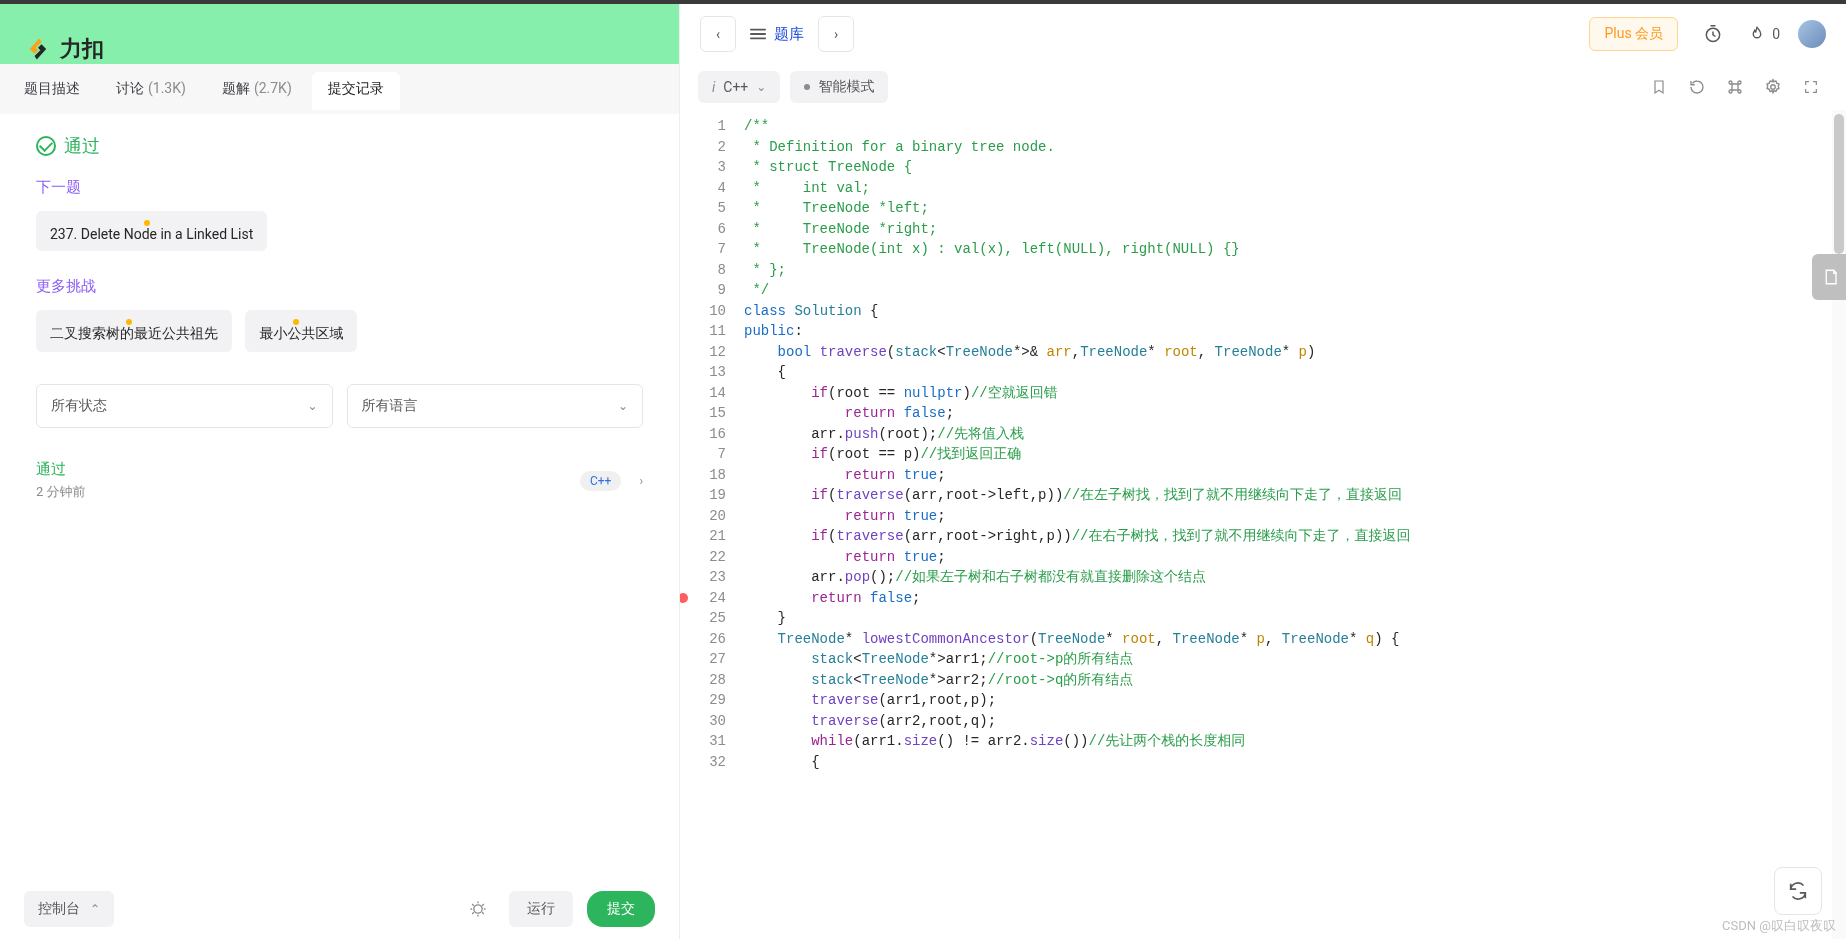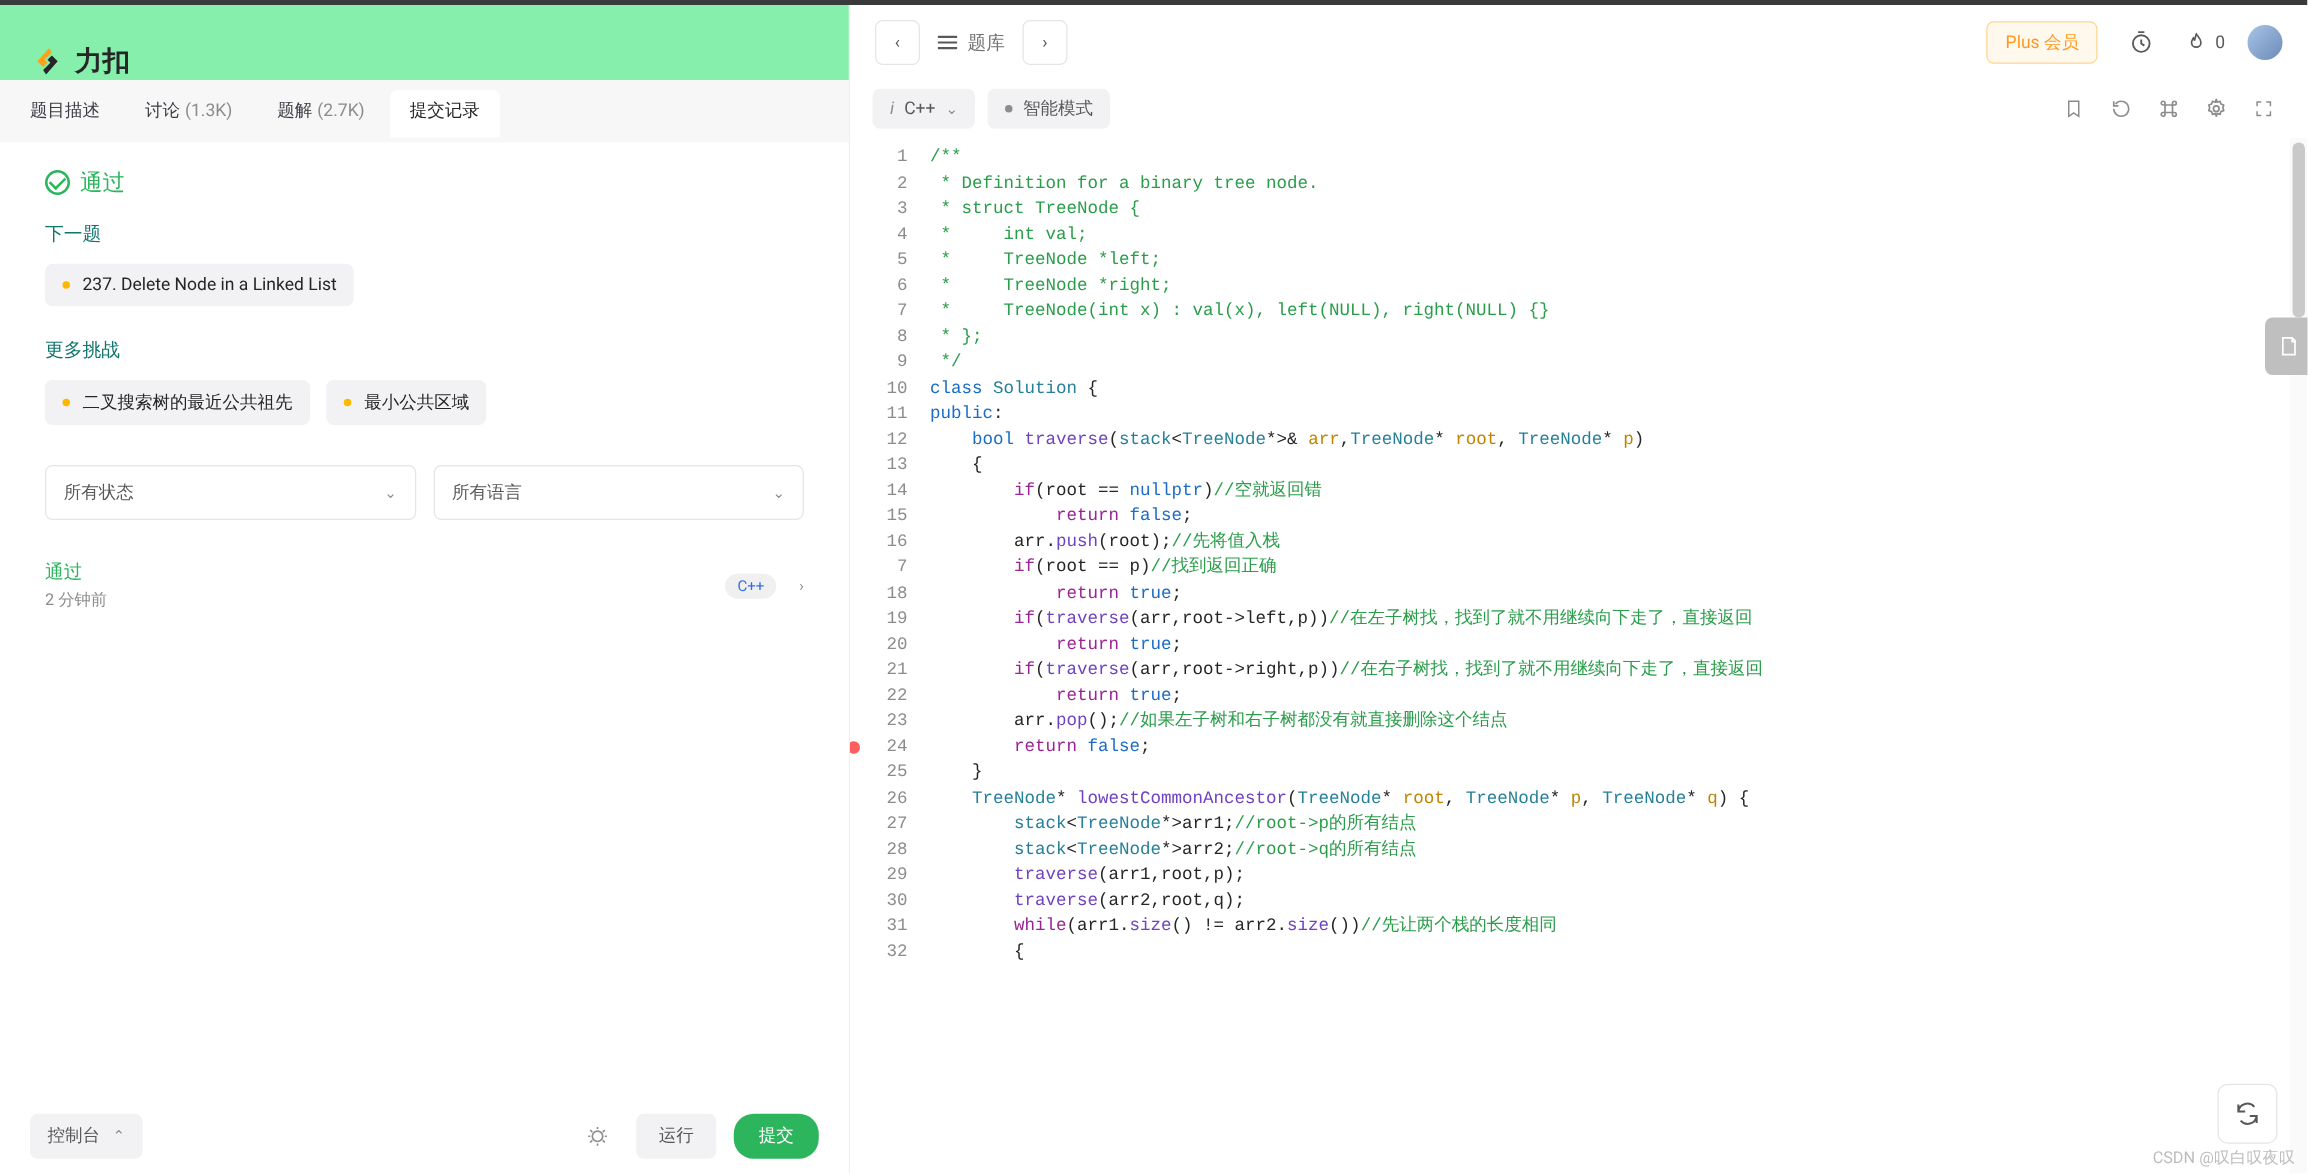--- a/index.html
+++ b/index.html
@@ -13,41 +13,41 @@
 .logo-icon { width:28px; height:28px; margin-right:8px; }
 .left-tabs { display:flex; align-items:center; height:50px; background:#f7f7f8; padding:0 8px; gap:4px;}
 .tab { padding:8px 16px; color:#3c3c43; cursor:pointer; border-radius:6px; font-size:14px;}
 .tab.active { background:#fff; color:#262626; margin-top:4px; padding-bottom:12px; border-radius:6px 6px 0 0;}
 .tab .count { color:#8c8c8c; margin-left:4px;}
 .left-body { flex:1; overflow:auto; padding:20px 36px; background:#fff;}
 .status-row { display:flex; align-items:center; gap:8px; margin-bottom:20px;}
 .check-icon { width:20px; height:20px; border:2px solid #2db55d; border-radius:50%; position:relative;}
 .check-icon::after{content:""; position:absolute; left:4px; top:1px; width:6px; height:10px; border:solid #2db55d; border-width:0 2px 2px 0; transform:rotate(45deg);}
 .pass-text { color:#2db55d; font-size:18px; font-weight:500;}
-.section-label { color:#0f766e; margin:18px 0 14px; font-size:15px;}
-.pill { display:inline-flex; align-items:center; background:#f2f2f4; padding:9px 14px; border-radius:6px; color:#262626; cursor:pointer; margin-right:10px; margin-bottom:8px;}
+.section-label { color:#8b5cf6; margin:18px 0 14px; font-size:15px;}
+.pill { display:inline-flex; align-items:center; background:#f2f2f4; padding:9px 14px; border-radius:6px; color:#262626; cursor:pointer; margin-right:10px; margin-bottom:8px;flex-direction:column;}
 .dot { width:6px; height:6px; border-radius:50%; background:#ffb800; margin-right:10px;}
 .selects { display:flex; gap:14px; margin-top:24px;}
 .sel { flex:1; border:1px solid #e5e5e5; border-radius:6px; height:44px; display:flex; align-items:center; justify-content:space-between; padding:0 14px; color:#595959; cursor:pointer;}
 .chev { font-size:12px; color:#8c8c8c;}
 .sub-row { display:flex; align-items:center; justify-content:space-between; margin-top:22px; padding:10px 0; cursor:pointer;}
 .sub-left { display:flex; flex-direction:column; gap:4px;}
 .sub-status { color:#2db55d; font-size:15px;}
 .sub-time { color:#8c8c8c; font-size:13px;}
 .lang-badge { color:#2f6fed; background:#f0f0f0; padding:3px 10px; border-radius:10px; font-size:12px;}
 .left-toolbar { height:60px; display:flex; align-items:center; justify-content:space-between; padding:0 24px; background:#fff;}
 .console-btn { display:flex; align-items:center; gap:10px; background:#f2f2f4; padding:9px 14px; border-radius:6px; cursor:pointer; color:#595959;}
 .tb-right { display:flex; align-items:center; gap:14px;}
 .icon-btn { width:34px; height:34px; display:flex; align-items:center; justify-content:center; color:#8c8c8c; cursor:pointer; border-radius:6px;}
 .btn-gray { background:#f2f2f4; color:#595959; padding:9px 18px; border-radius:6px; cursor:pointer;}
 .btn-green { background:#2db55d; color:#fff; padding:9px 20px; border-radius:16px; cursor:pointer;}
 .right-header { height:60px; display:flex; align-items:center; justify-content:space-between; padding:0 20px; background:#fff;}
 .nav-group { display:flex; align-items:center; gap:14px;}
 .nav-sq { width:36px; height:36px; border:1px solid #e5e5e5; border-radius:6px; display:flex; align-items:center; justify-content:center; cursor:pointer; color:#595959;}
-.nav-mid { display:flex; align-items:center; gap:8px; color:#737373; cursor:pointer; font-size:15px;}
+.nav-mid { display:flex; align-items:center; gap:8px; color:#1d4ed8; cursor:pointer; font-size:15px;}
 .right-header-right { display:flex; align-items:center; gap:18px;}
 .plus-btn { color:#ff9a1f; border:1px solid #ffd591; background:#fff8ed; padding:7px 14px; border-radius:6px; cursor:pointer;}
 .flame { display:flex; align-items:center; gap:6px; color:#595959;}
 .avatar { width:28px; height:28px; border-radius:50%; background:linear-gradient(135deg,#a8c5e6,#6b8bb8);}
 .code-toolbar { height:46px; display:flex; align-items:center; justify-content:space-between; padding:0 18px; background:#fff;}
 .ct-left { display:flex; gap:10px;}
 .lang-sel { display:flex; align-items:center; gap:8px; background:#f2f2f4; padding:7px 14px; border-radius:6px; cursor:pointer; color:#595959;}
 .mode-sel { display:flex; align-items:center; gap:8px; background:#f2f2f4; padding:7px 14px; border-radius:6px; cursor:pointer; color:#595959;}
 .ct-right { display:flex; gap:4px;}
 .editor-wrap { flex:1; display:flex; background:#fff; font-family:Menlo,Consolas,"Courier New",monospace; font-size:14px; line-height:20.5px; overflow:auto; position:relative;}

